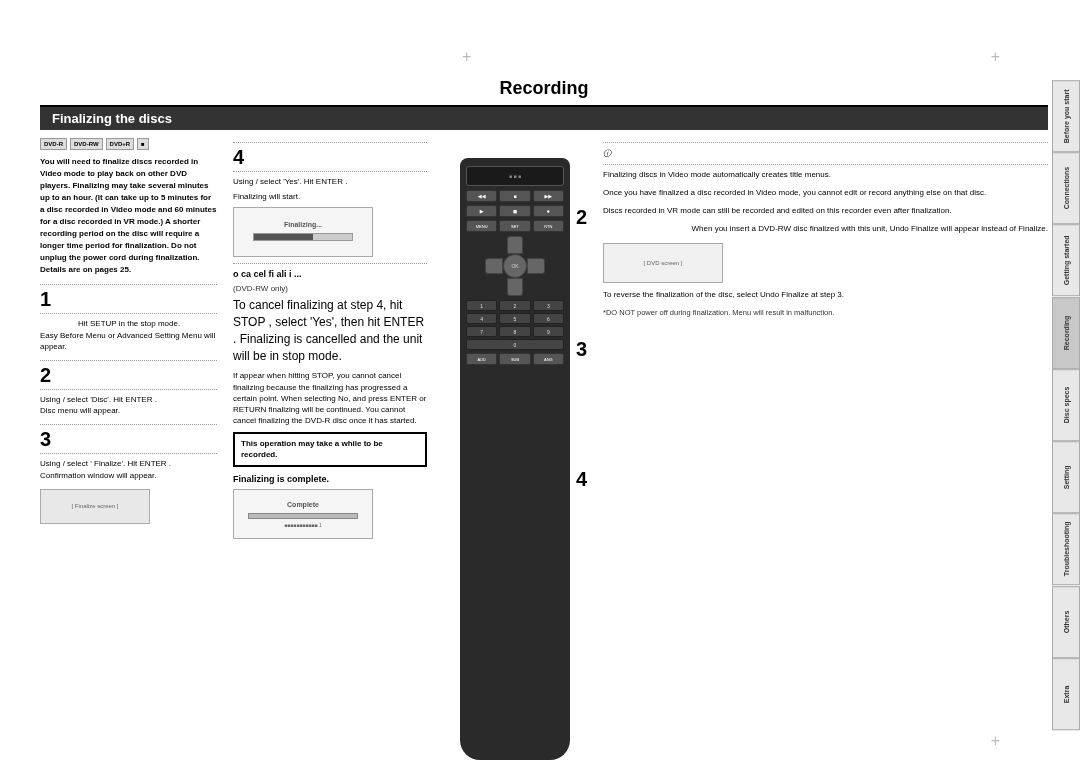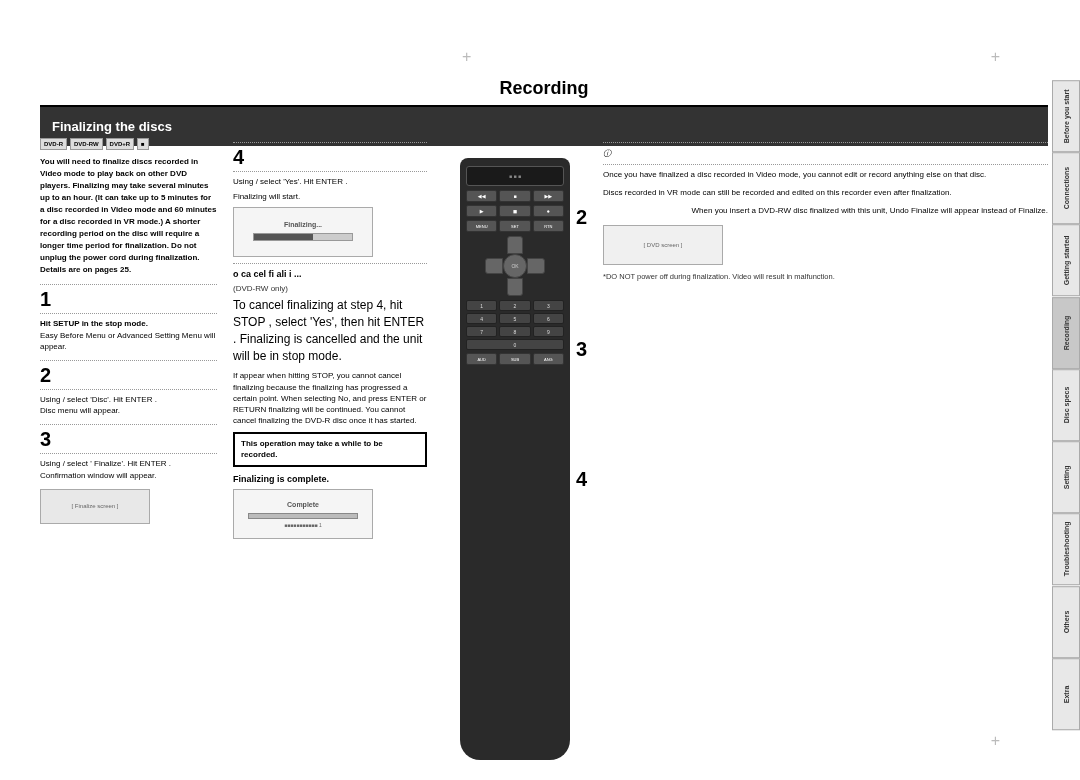--- a/index.html
+++ b/index.html
@@ -68,21 +68,21 @@
       color: #000;
       padding: 8px 0 6px;
       border-bottom: 2px solid #000;
     }
 
     .section-header {
       background: #333;
       color: #fff;
       font-size: 13px;
       font-weight: bold;
-      padding: 12px 12px;
+      padding: 4px 12px;
       margin-top: 0;
     }
 
     
     .left-col {
       width: 185px;
       padding-right: 8px;
       font-size: 8.5px;
       line-height: 1.4;
     }
@@ -111,21 +111,22 @@
     .step-block {
       margin-bottom: 8px;
     }
 
     .step-label {
       font-size: 8px;
       line-height: 1.4;
     }
 
     .step-label b {
-      font-weight: bold;
+      font-weight: normal;
+      margin-left: 38px;
     }
 
     
     .middle-col {
       width: 210px;
       padding: 0 8px;
       font-size: 8px;
       line-height: 1.4;
     }
 
@@ -460,30 +461,32 @@
           <div class="rbtn" style="font-size:4px;">ANG</div>
         </div>
       </div>
     </div>
 
     <div class="right-col">
       <div class="dot-separator" style="margin-bottom:5px;"></div>
       <div class="note-box" style="font-size:8px; font-style:italic; margin-bottom:4px;">ⓘ</div>
       <div class="dot-separator"></div>
 
+      <div style="font-size:8px; line-height:1.5; margin-bottom:6px;">Finalizing discs in Video mode automatically creates title menus.</div>
 
       <div style="font-size:8px; line-height:1.5; margin-bottom:6px;">Once you have finalized a disc recorded in Video mode, you cannot edit or record anything else on that disc.</div>
 
       <div style="font-size:8px; line-height:1.5; margin-bottom:6px;">Discs recorded in VR mode can still be recorded and edited on this recorder even after finalization.</div>
 
       <div style="font-size:8px; line-height:1.5; margin-bottom:8px;text-align:right;">When you insert a DVD-RW disc finalized with this unit, Undo Finalize will appear instead of  Finalize.</div>
 
       <div class="dvd-image-box" style="width:120px; height:40px;">
         <div style="font-size:6px; color:#666;">[ DVD screen ]</div>
       </div>
 
-
-      <div style="font-size:7.5px; line-height:1.5; color:#333;">*DO NOT power off during finalization. Video will result in malfunction.</div>
+      <div style="font-size:8px; line-height:1.5; margin-bottom:6px;">To reverse the finalization of the disc, select Undo Finalize at step 3.</div>
+
+      <div style="font-size:7.5px; line-height:1.5; color:#333;">*DO NOT power off during finalization. Menu will result in malfunction.</div>
     </div>
 
   </div>
 
 </div>
 
 </body></html>

